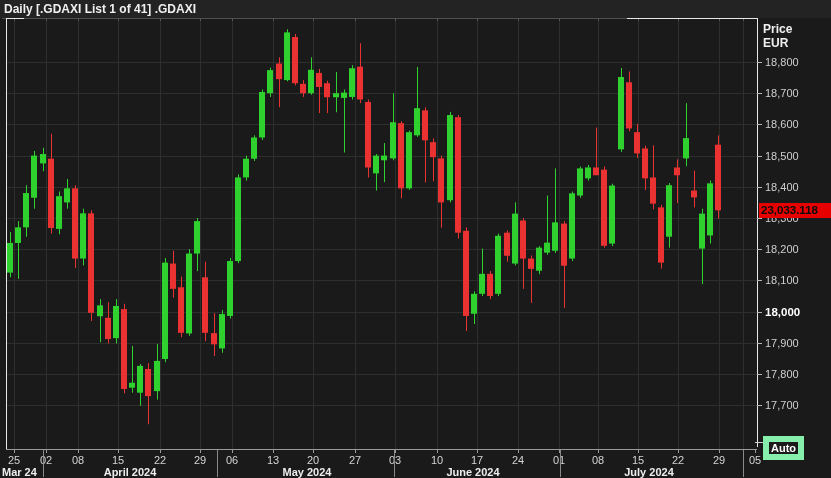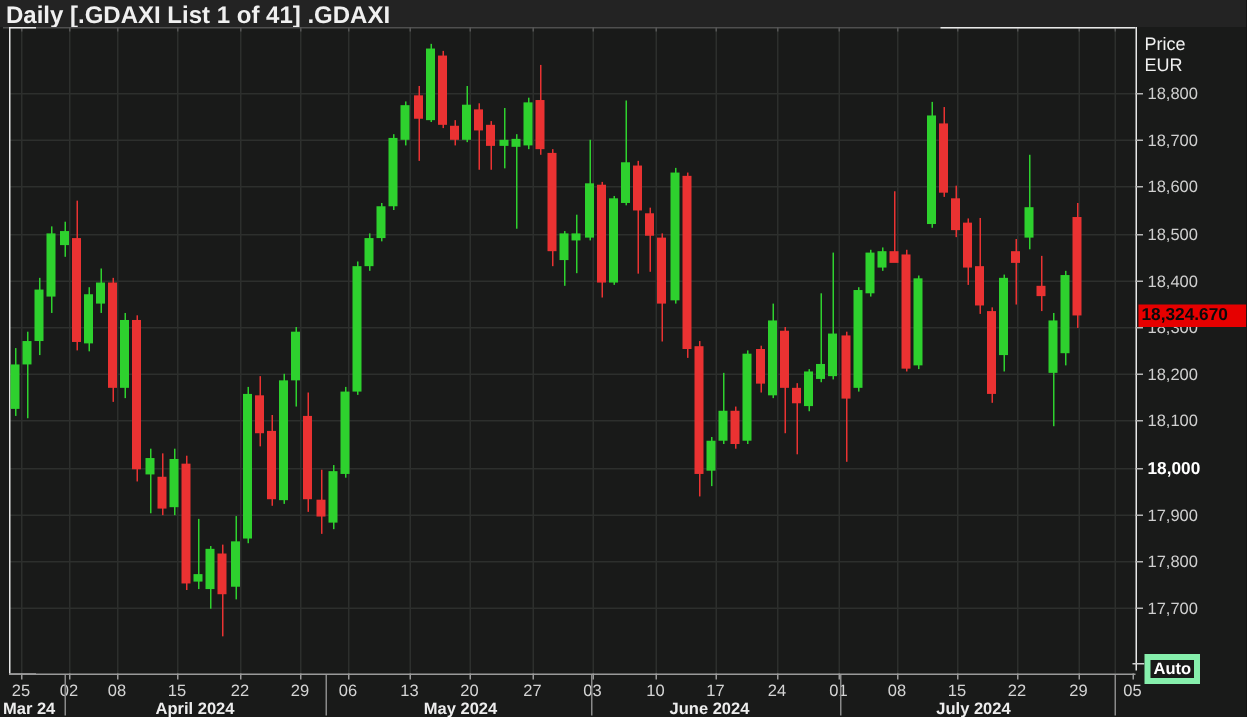--- a/index.html
+++ b/index.html
@@ -1,25 +1,25 @@
 <!DOCTYPE html>
 <html><head>
 <meta charset="utf-8">
 <style>
   html,body{margin:0;padding:0;background:#101010;}
   .screen{position:relative;width:831px;height:478px;background:#191a19;overflow:hidden;
           font-family:"Liberation Sans",sans-serif;}
   .titlebar{position:absolute;left:0;top:0;width:831px;height:18px;background:#232323;}
-  .title{position:absolute;left:4px;top:2px;font-size:16px;font-weight:bold;color:#f0f0f0;white-space:nowrap;}
+  .title{position:absolute;left:4px;top:2px;font-size:12px;font-weight:bold;color:#f0f0f0;white-space:nowrap;}
   .daterange{position:absolute;right:4px;top:3px;font-size:11px;color:#e8e8e8;white-space:nowrap;}
   #chart-svg{position:absolute;left:0;top:0;}
-  .axis-title{position:absolute;left:763px;top:22px;font-size:12px;font-weight:normal;color:#f0f0f0;line-height:14px;}
+  .axis-title{position:absolute;left:763px;top:22px;font-size:12px;font-weight:bold;color:#f0f0f0;line-height:14px;}
   .price-tag{position:absolute;left:759px;top:203px;width:70px;height:15px;background:#e60000;
              color:#0a0a0a;font-size:11.5px;font-weight:bold;line-height:15px;padding-left:2px;z-index:5;}
-  .auto-btn{position:absolute;left:763px;top:436px;height:12px;border:4px solid #86efac;color:#ffffff;
+  .auto-btn{position:absolute;left:763px;top:436px;height:12px;border:6px solid #86efac;color:#ffffff;
             font-size:11px;font-weight:bold;line-height:12px;padding:0 2px;z-index:5;cursor:pointer;background:#191a19;}
   .auto-dash{position:absolute;left:755px;top:442px;width:8px;height:1px;background:#cfcfcf;z-index:4;}
 </style>
 </head>
 <body>
 
 <div class="screen">
   <div class="titlebar">
     <span class="title">Daily [.GDAXI List 1 of 41] .GDAXI</span>
   </div>
@@ -334,16 +334,16 @@
       <rect x="707" y="183.368" width="6" height="52.10400000000001" fill="#2ed12e"></rect>
       <rect x="718" y="135.32" width="1" height="83.304" fill="#ea3232"></rect>
       <rect x="715" y="144.68" width="6" height="65.62296000000055" fill="#ea3232"></rect>
     </svg>
 
   <div class="axis-title">
     <div>Price</div>
     <div>EUR</div>
   </div>
 
-  <div class="price-tag">18,324.670</div>
+  <div class="price-tag">23,033.118</div>
   <div class="auto-dash"></div>
   <div class="auto-btn">Auto</div>
 </div>
 
 </body></html>

